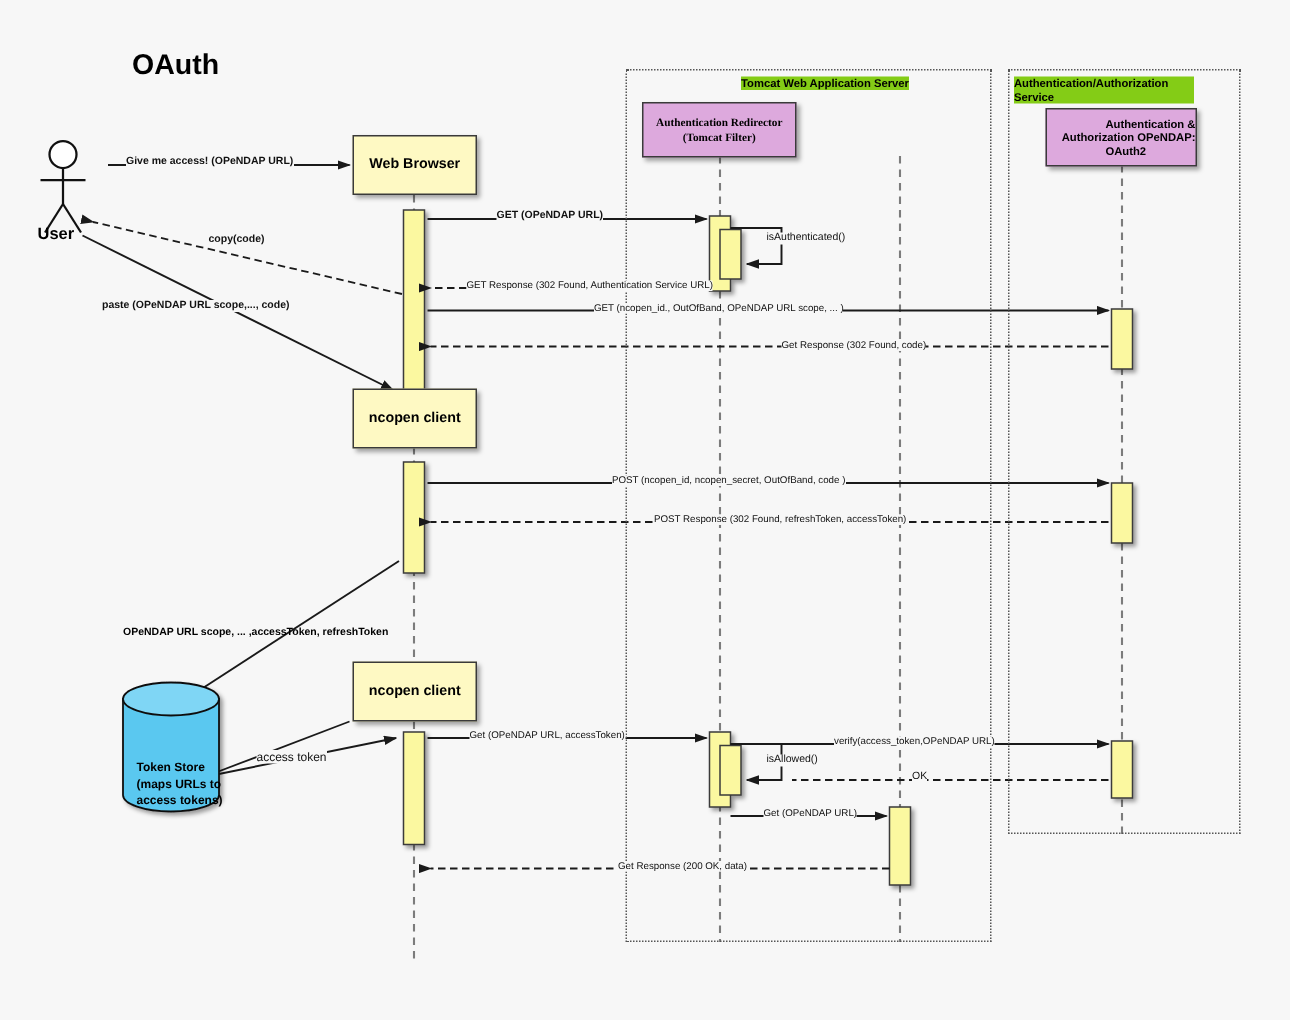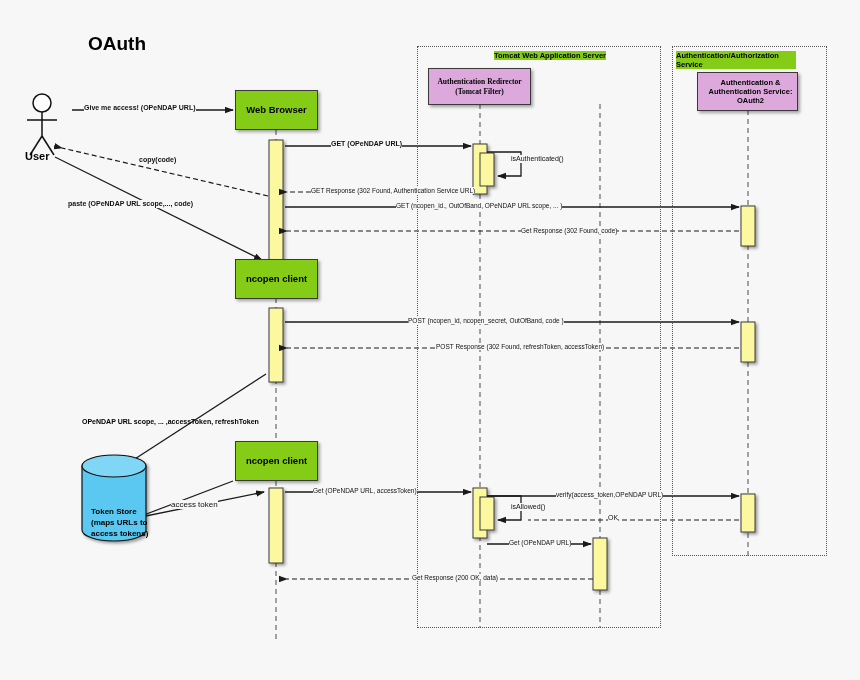--- a/index.html
+++ b/index.html
@@ -27,21 +27,21 @@
     border: 1px solid #3a3a3a;
     display: flex;
     align-items: center;
     justify-content: center;
     text-align: center;
     font-weight: bold;
     color: #000;
     box-shadow: 2px 2px 3px rgba(0,0,0,0.35);
     line-height: 1.22;
   }
-  .node-orange { background: #84cc16; }
+  .node-orange { background: #fef9c3; }
   .node-purple { background: #dda9dd; }
   .group-box {
     position: absolute;
     box-sizing: border-box;
     border: 1px dotted #555;
     background: transparent;
   }
   .group-label {
     position: absolute;
     font-weight: bold;
@@ -202,23 +202,23 @@
   <div class="node node-orange" style="left:235px; top:441px; width:83px; height:40px; font-size:9.5px;">
     <span>ncopen client</span>
   </div>
 
   <div class="node node-purple" style="left:428px; top:68px; width:103px; height:37px; font-size:7.5px; flex-direction:column;font-family:Liberation Serif, serif;">
     <span>Authentication Redirector</span>
     <span>(Tomcat Filter)</span>
   </div>
 
 
-  <div class="node node-purple" style="left:697px; top:72px; width:101px; height:39px; font-size:7.5px; flex-direction:column; align-items:center; padding-left:6px;">
+  <div class="node node-purple" style="left:697px; top:72px; width:101px; height:39px; font-size:7.5px; flex-direction:column; align-items:flex-end; padding-left:6px;">
     <span>Authentication &amp;</span>
-    <span>Authentication Service:</span>
+    <span>Authorization OPeNDAP:</span>
     <span style="align-self:center;">OAuth2</span>
   </div>
 
   <div class="actor-label" style="left:25px; top:150px;">User</div>
 
   <div class="store-text" style="left:91px; top:479px;"><span>Token Store</span><br><span>(maps URLs to</span><br><span>access tokens)</span></div>
 
   <div class="msg-label" style="left:84px; top:104px; font-size:7px; font-weight:bold;">Give me access!  (OPeNDAP URL)</div>
 
   <div class="msg-label" style="left:331px; top:140px; font-size:7px; font-weight:bold;">GET (OPeNDAP URL)</div>

